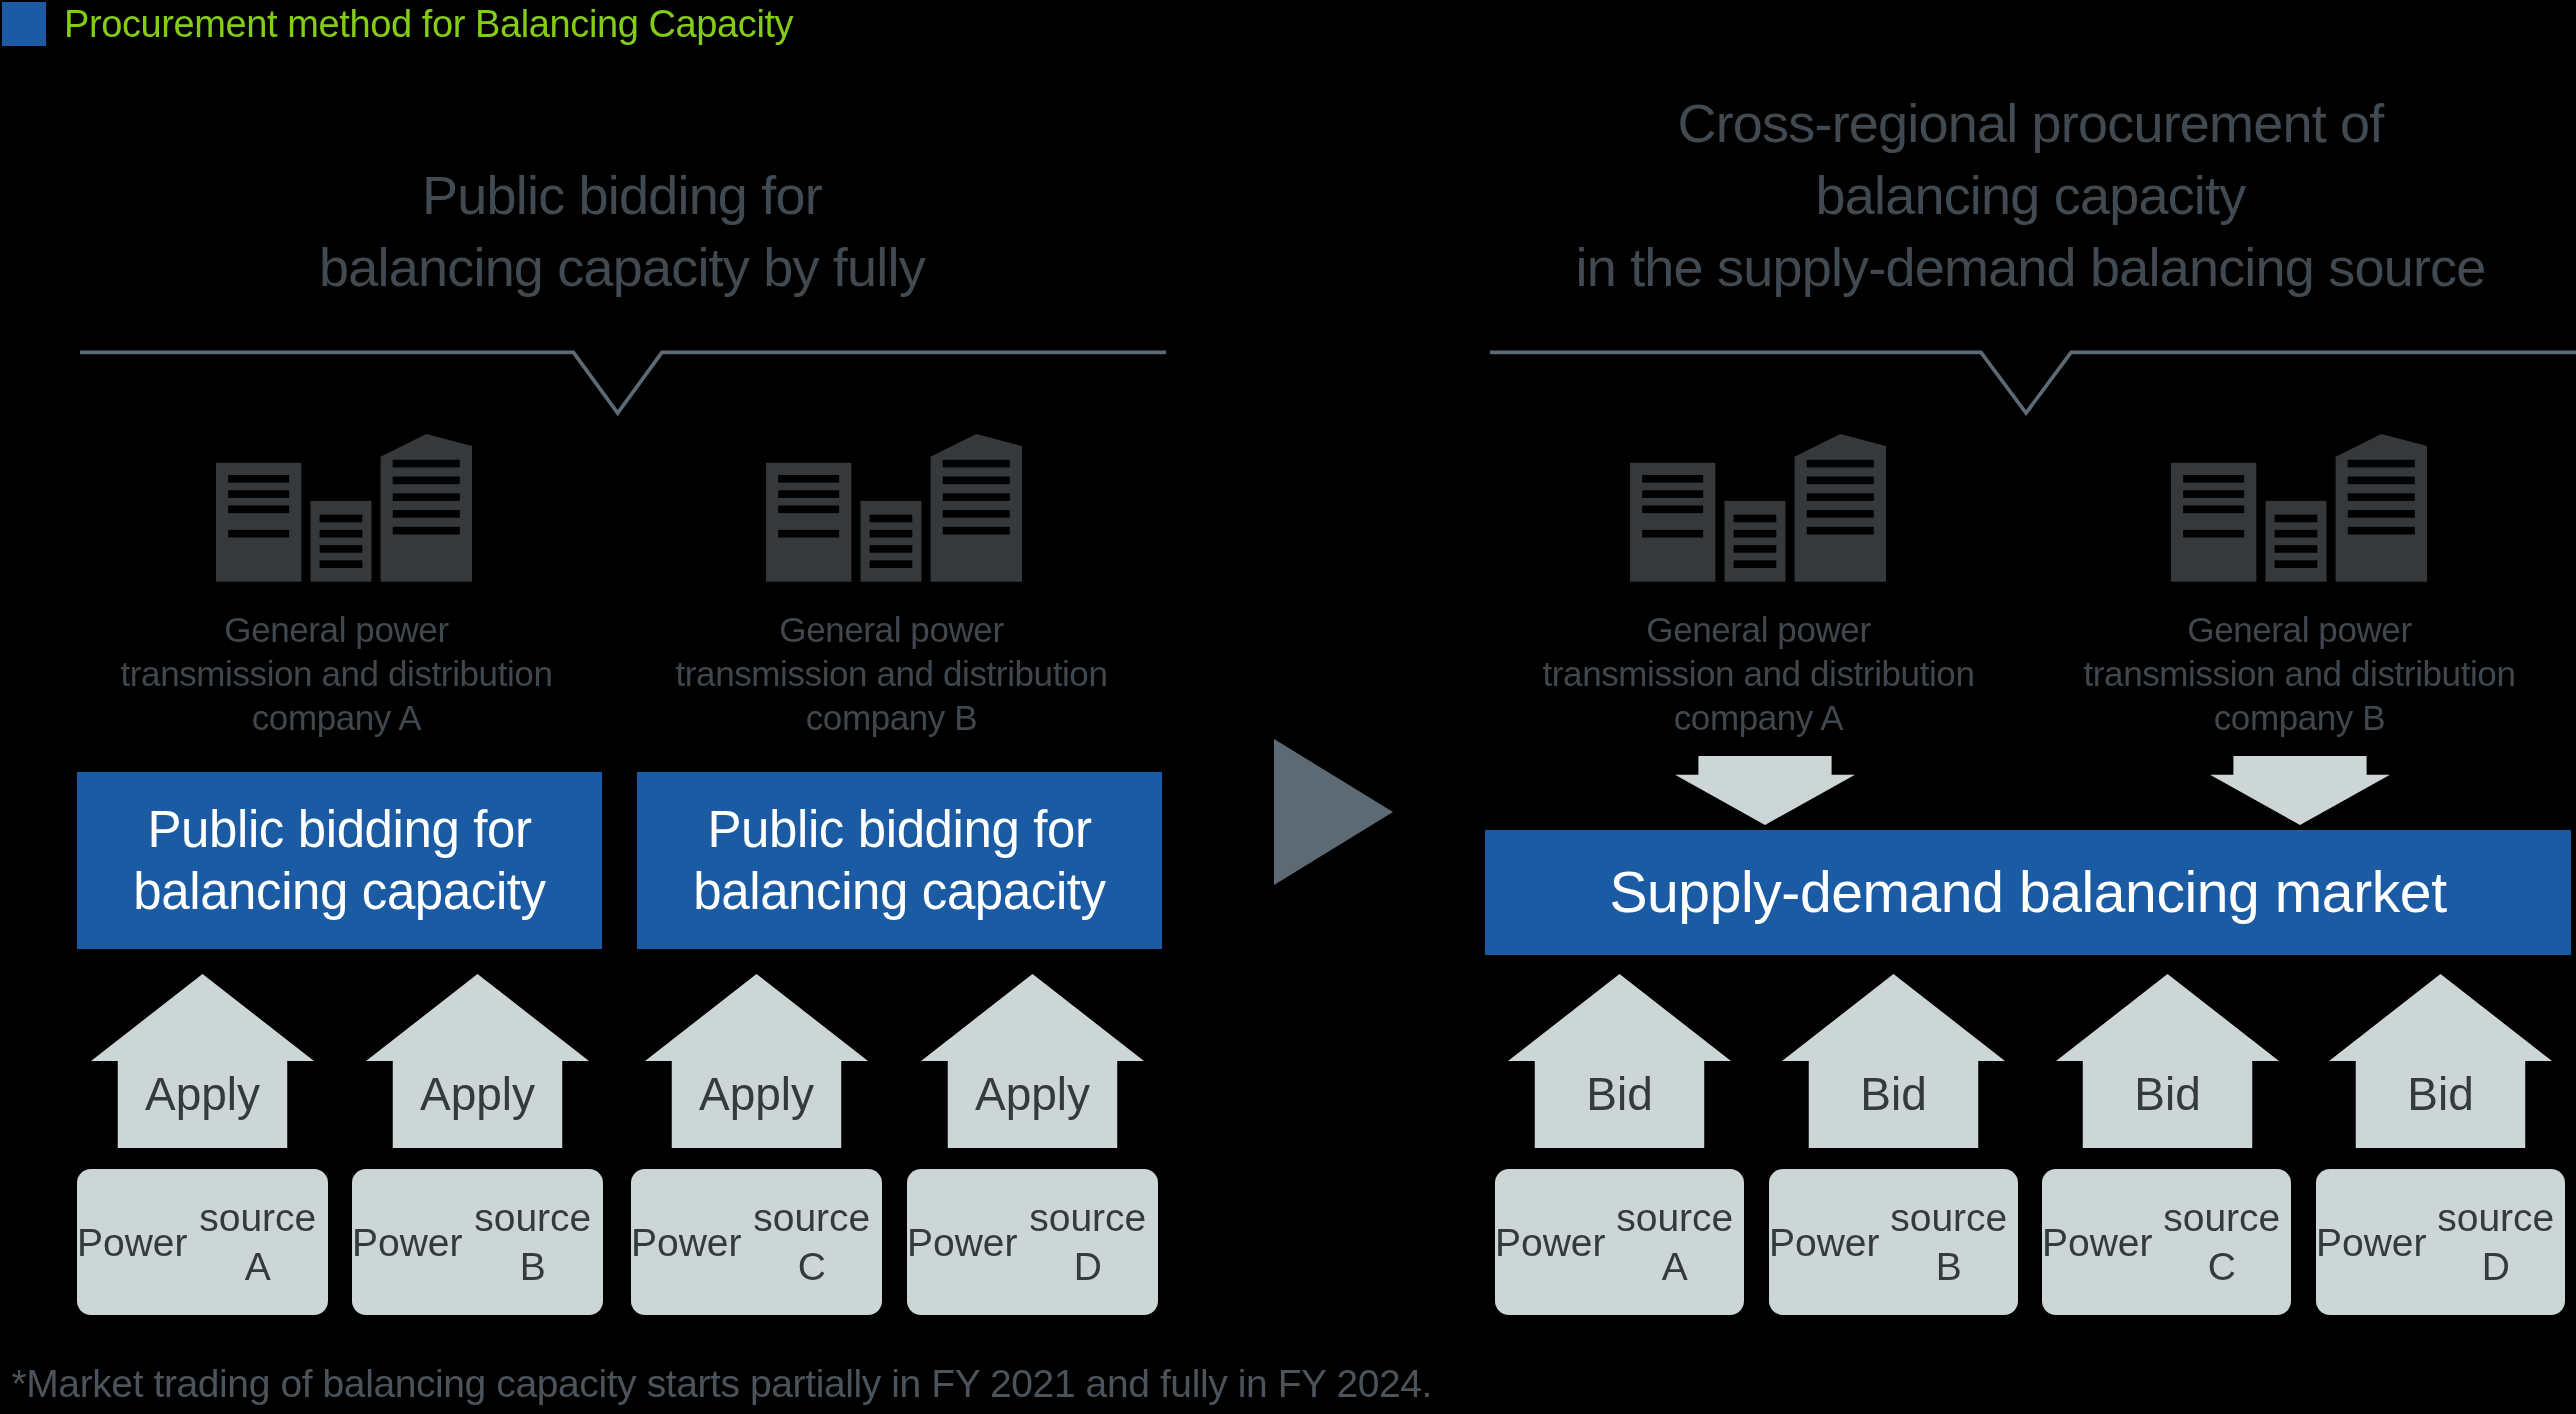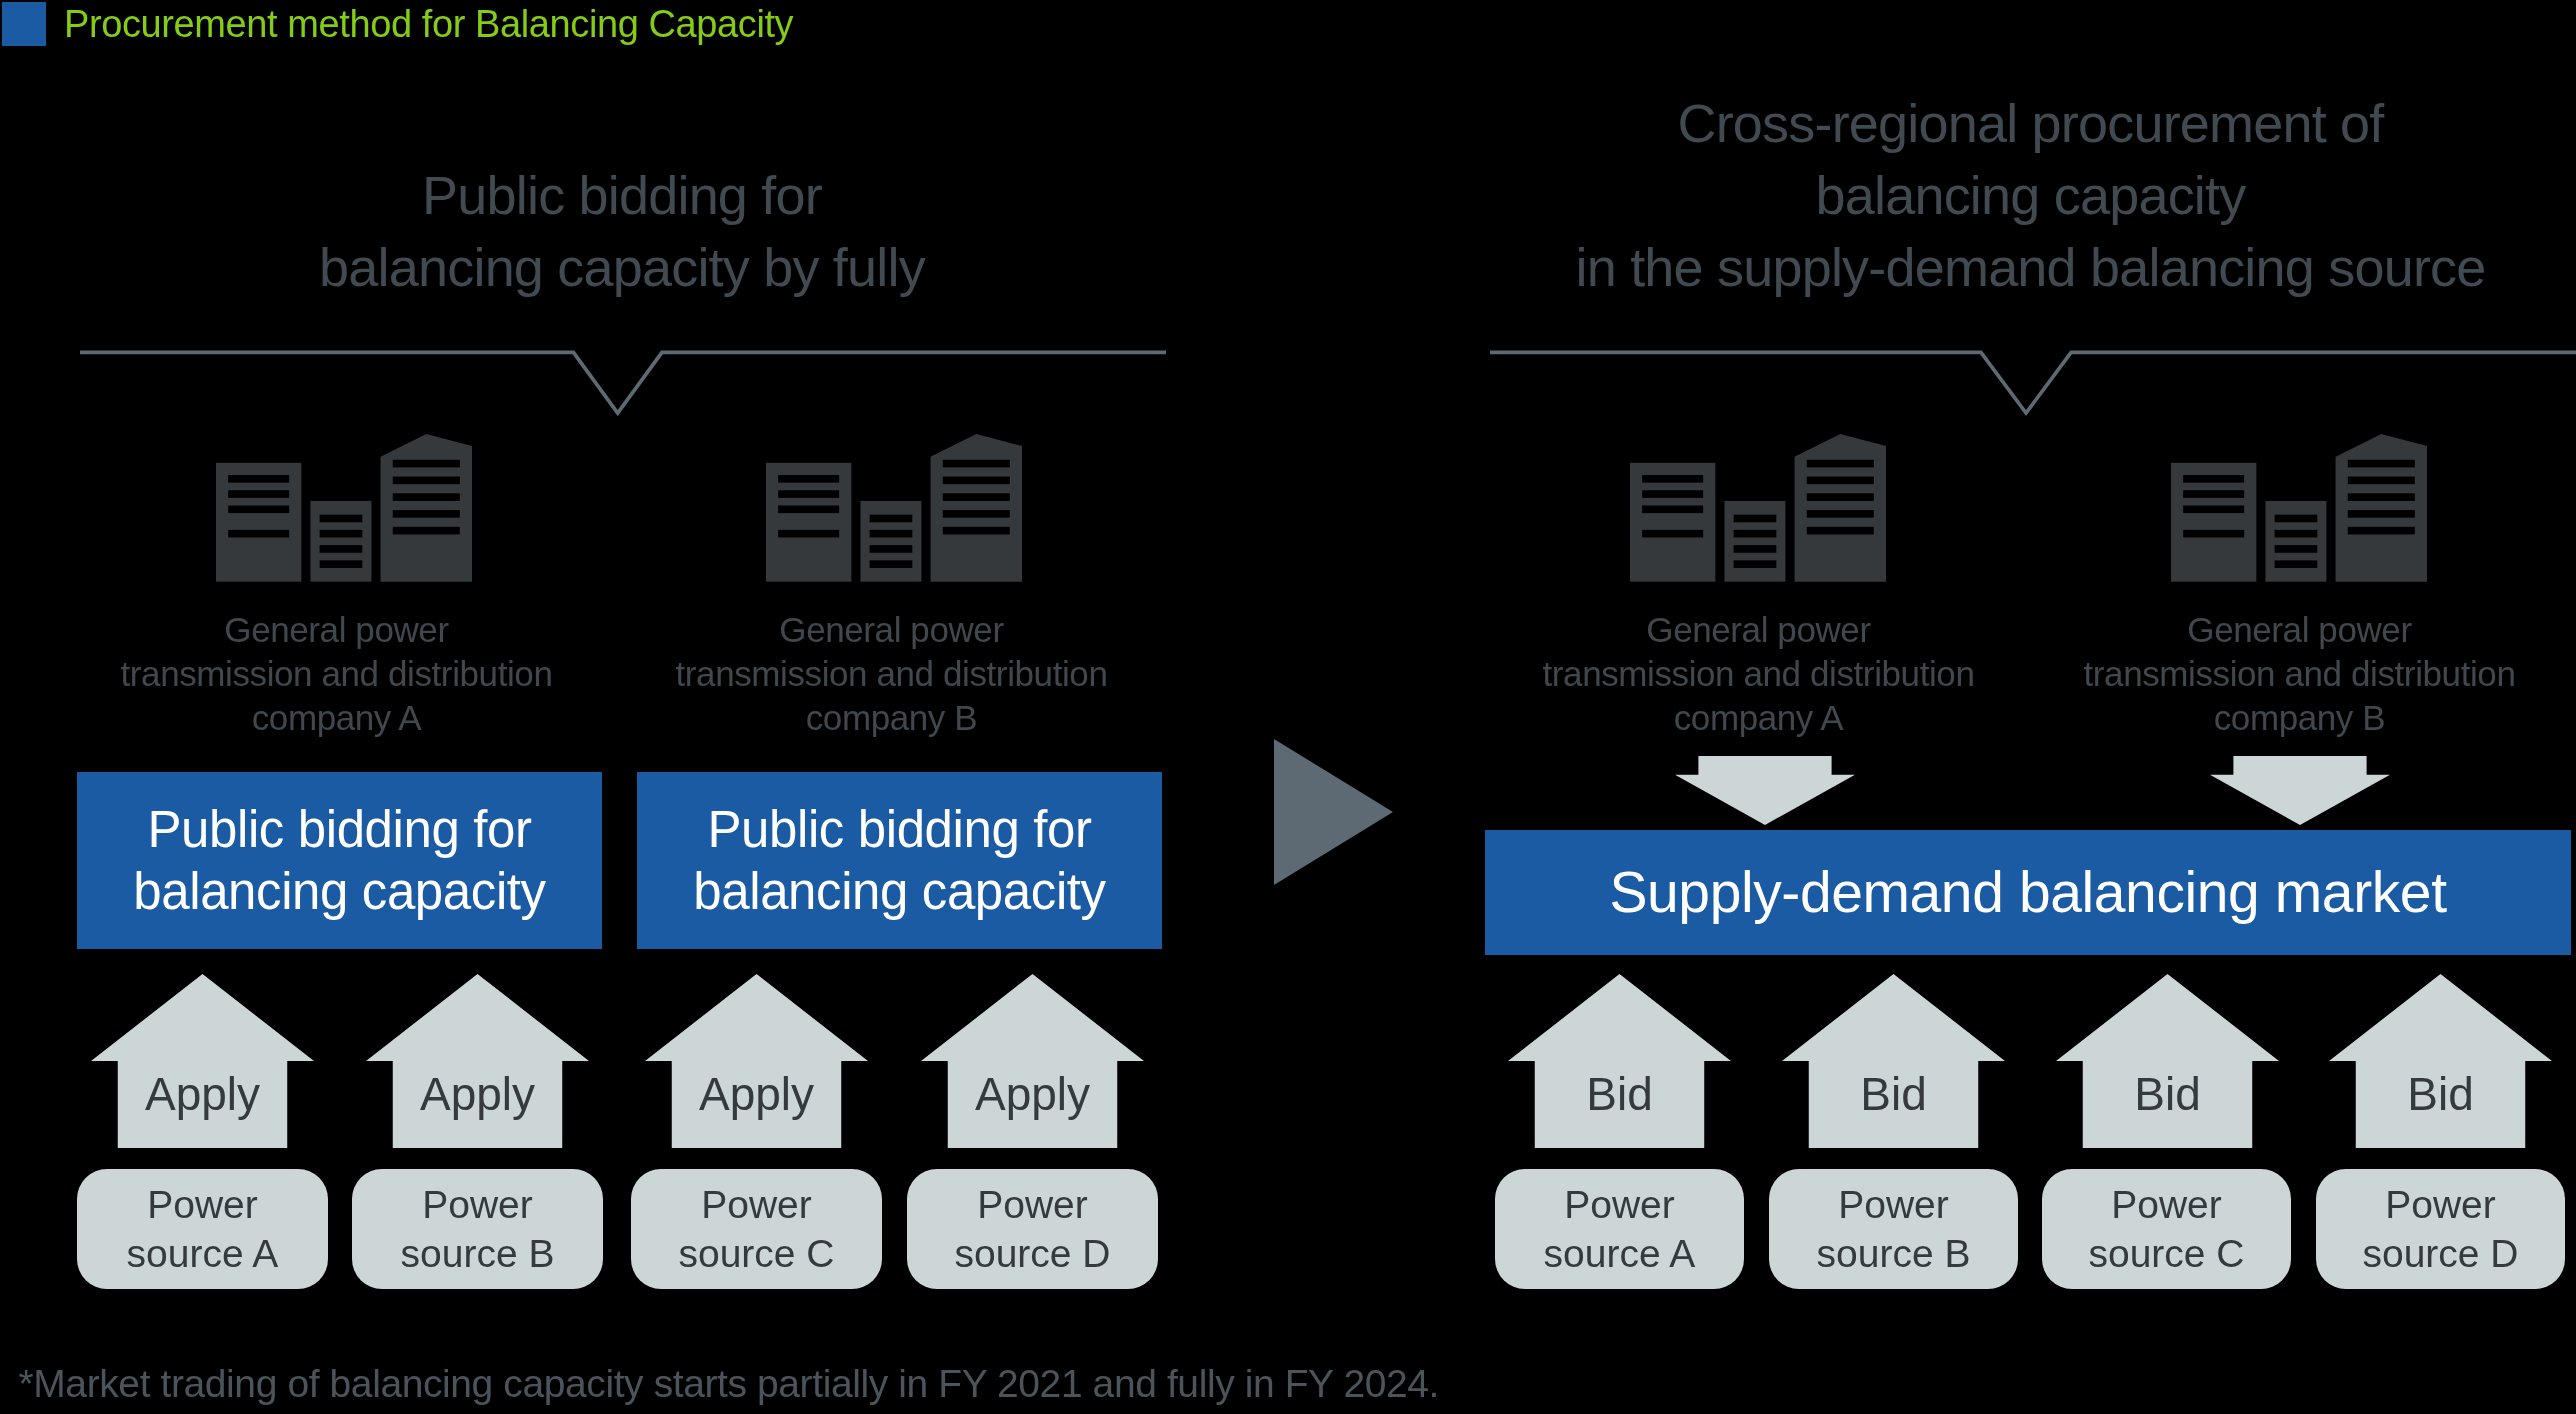--- a/index.html
+++ b/index.html
@@ -39,26 +39,26 @@
 
   
   .down-arrow{top:756px;width:180px;height:69px;background:#cdd6d7;
     clip-path:polygon(13% 0,87% 0,87% 27%,100% 27%,50% 100%,0 27%,13% 27%);}
 
   
   .flow-triangle{left:1274px;top:739px;width:119px;height:146px;background:#5e6a73;
     clip-path:polygon(0 0,100% 50%,0 100%);}
 
   
-  .psource{top:1169px;width:251px;height:120px;background:#cdd6d7;border-radius:30px;
-    display:flex;flex-direction:column;align-items:center;justify-content:center;text-align:center;
+  .psource{top:1169px;width:251px;height:146px;background:#cdd6d7;border-radius:14px;
+    display:flex;flex-direction:row;align-items:center;justify-content:center;text-align:center;
     font-size:39px;line-height:49px;color:#343a3d;}
 
   
-  .footnote{left:11.5px;top:1362px;font-size:39px;color:#4b535b;white-space:nowrap;letter-spacing:-0.4px;margin-left:7px;}
+  .footnote{left:11.5px;top:1362px;font-size:39px;color:#4b535b;white-space:nowrap;letter-spacing:-0.4px;}
 </style>
 </head>
 <body>
 
 <svg width="0" height="0" style="position:absolute">
   <defs>
     <g id="bld-glyph" fill="currentColor">
       <rect x="0" y="22" width="56" height="78"></rect>
       <g fill="#000000">
         <rect x="8" y="30" width="40" height="5"></rect>

